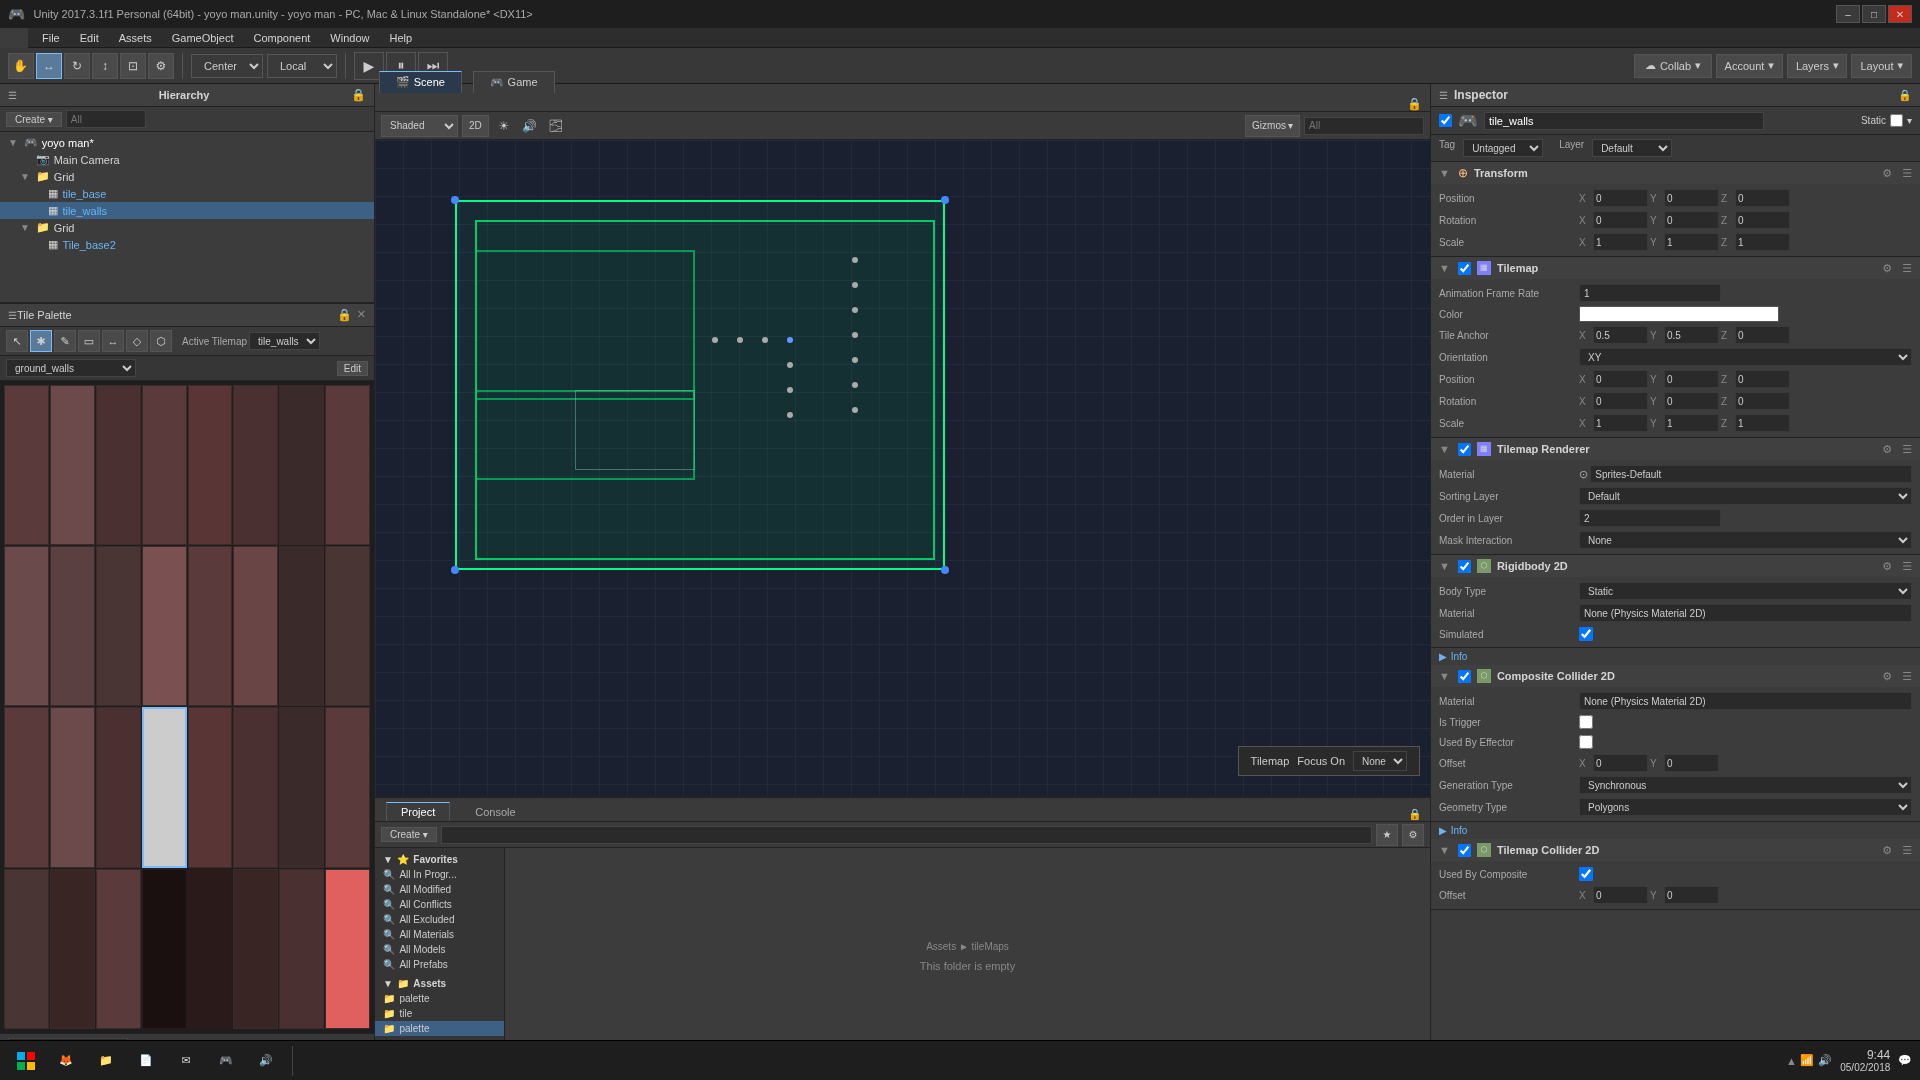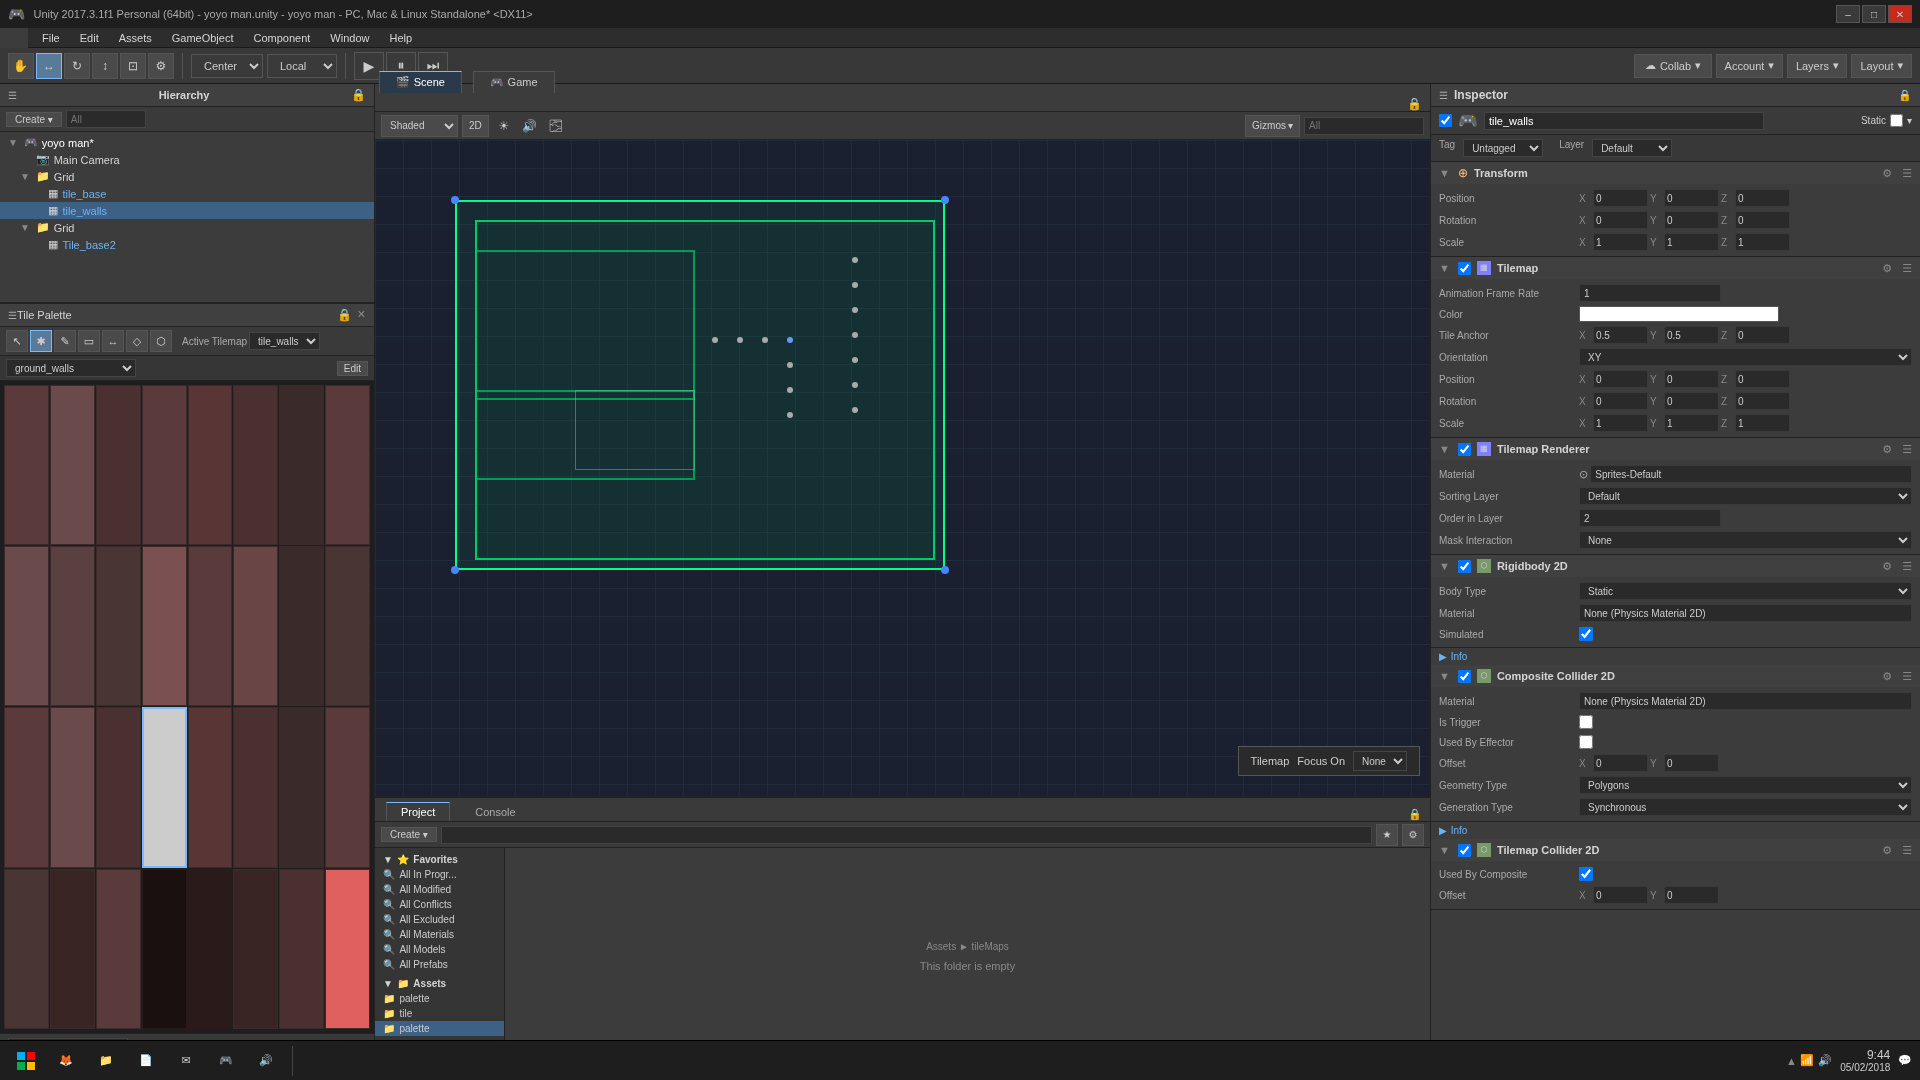--- a/index.html
+++ b/index.html
@@ -783,34 +783,34 @@
         <div class="prop-row">
           <span class="prop-label">Offset</span>
           <div class="prop-value prop-xyz">
             <span class="xyz-label">X</span>
             <input class="xyz-field" value="0" style="">
             <span class="xyz-label">Y</span>
             <input class="xyz-field" value="0" style="">
           </div>
         </div>
         <div class="prop-row">
+          <span class="prop-label">Generation Type</span>
+          <div class="prop-value">
+            <select class="prop-select">
+              <option>Synchronous</option>
+              <option>Manual</option>
+            </select>
+          </div>
+        </div>
+        <div class="prop-row">
           <span class="prop-label">Geometry Type</span>
           <div class="prop-value">
             <select class="prop-select">
               <option>Polygons</option>
               <option>Outlines</option>
-            </select>
-          </div>
-        </div>
-        <div class="prop-row">
-          <span class="prop-label">Generation Type</span>
-          <div class="prop-value">
-            <select class="prop-select">
-              <option>Synchronous</option>
-              <option>Manual</option>
             </select>
           </div>
         </div>
       </div>
     </div>
 
     <div class="info-toggle">
       <span>▶</span>
       <span>Info</span>
     </div>

